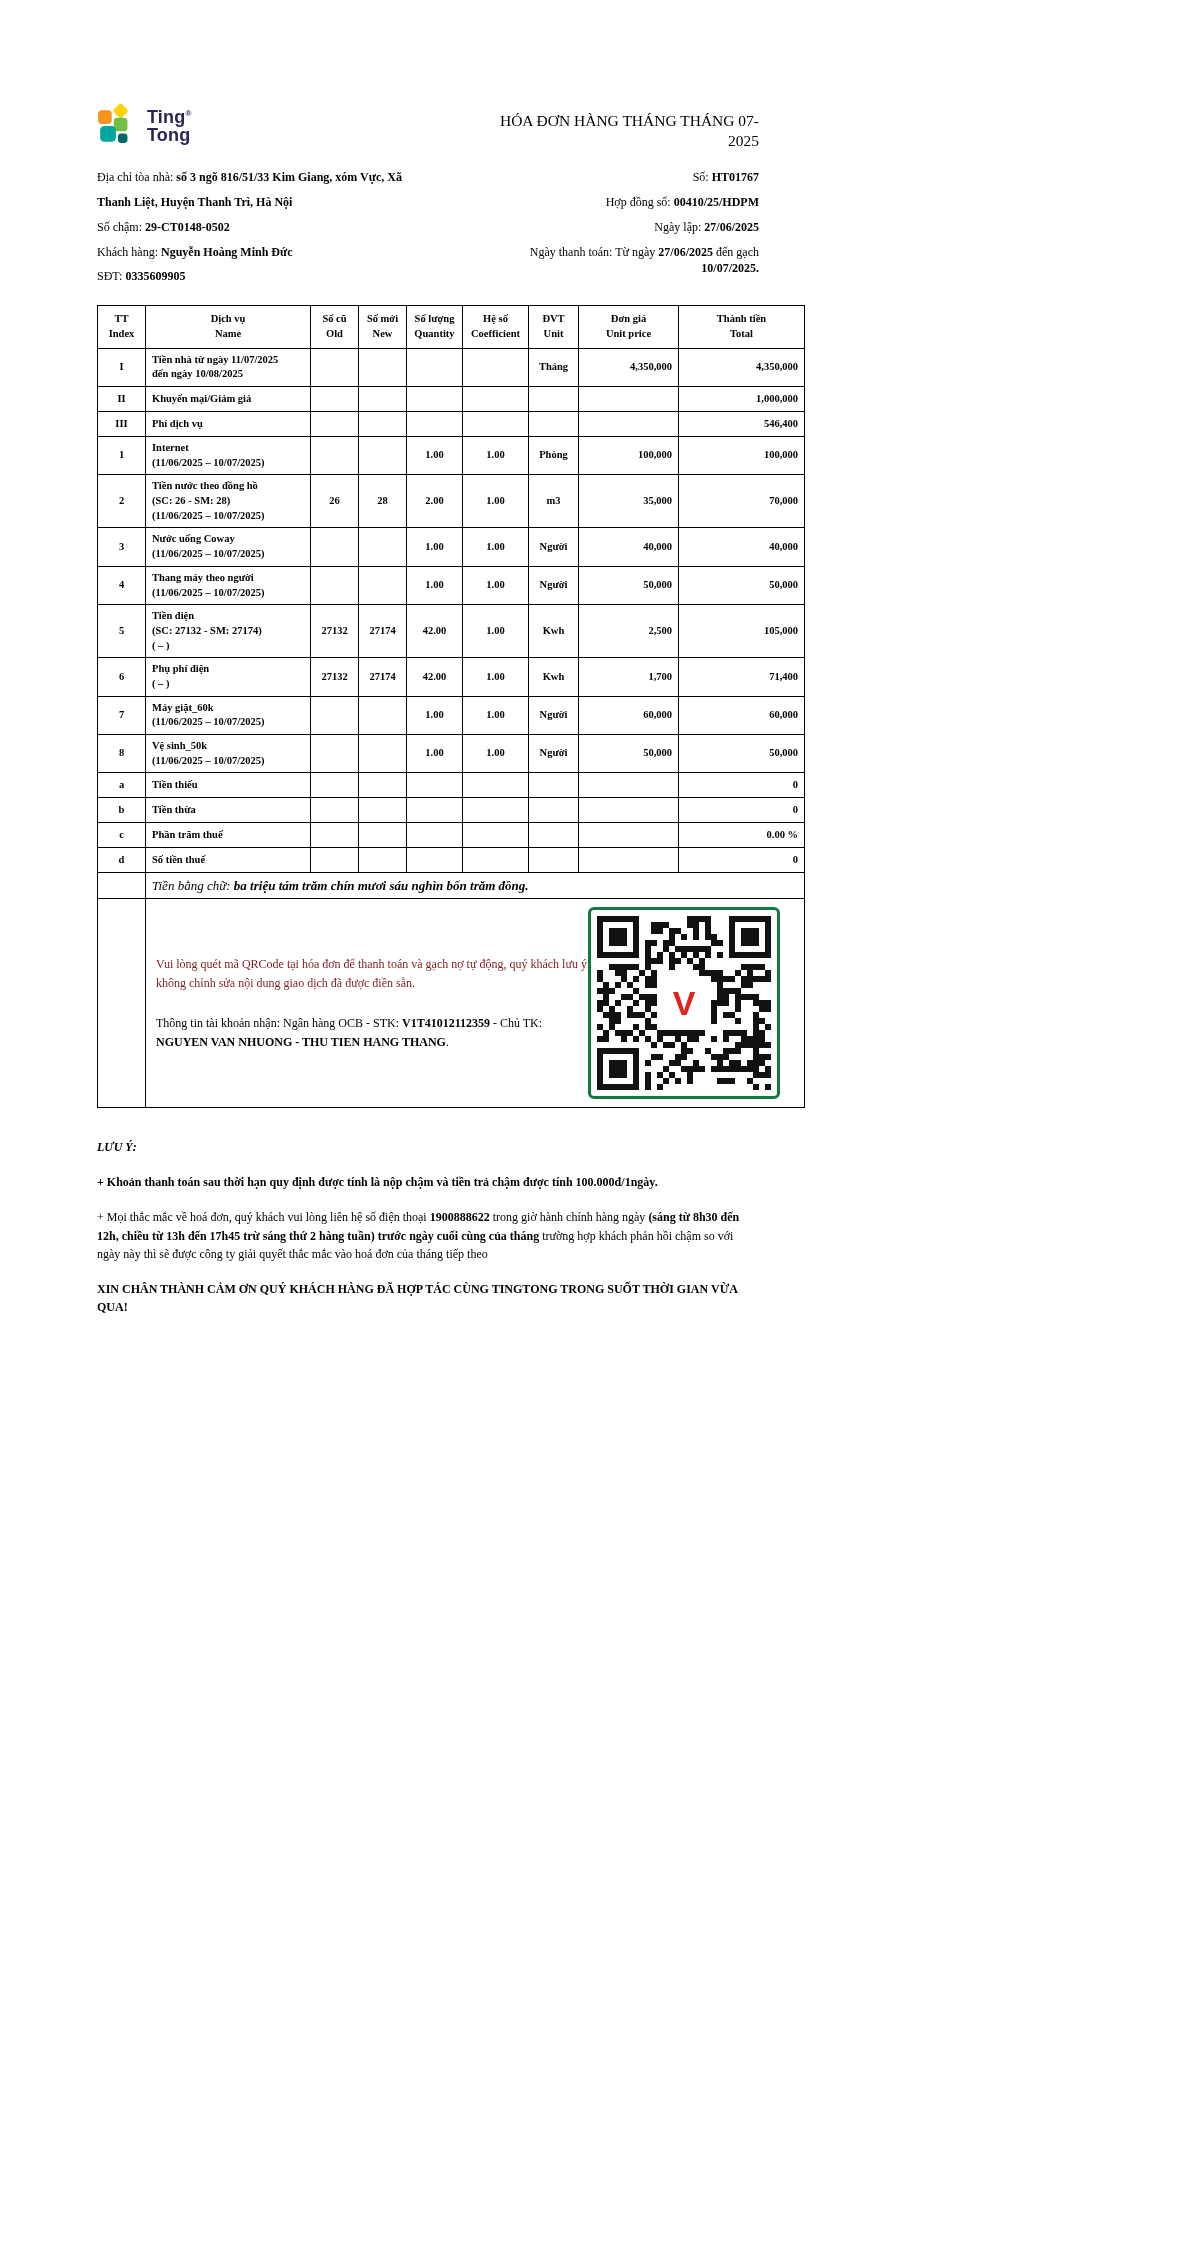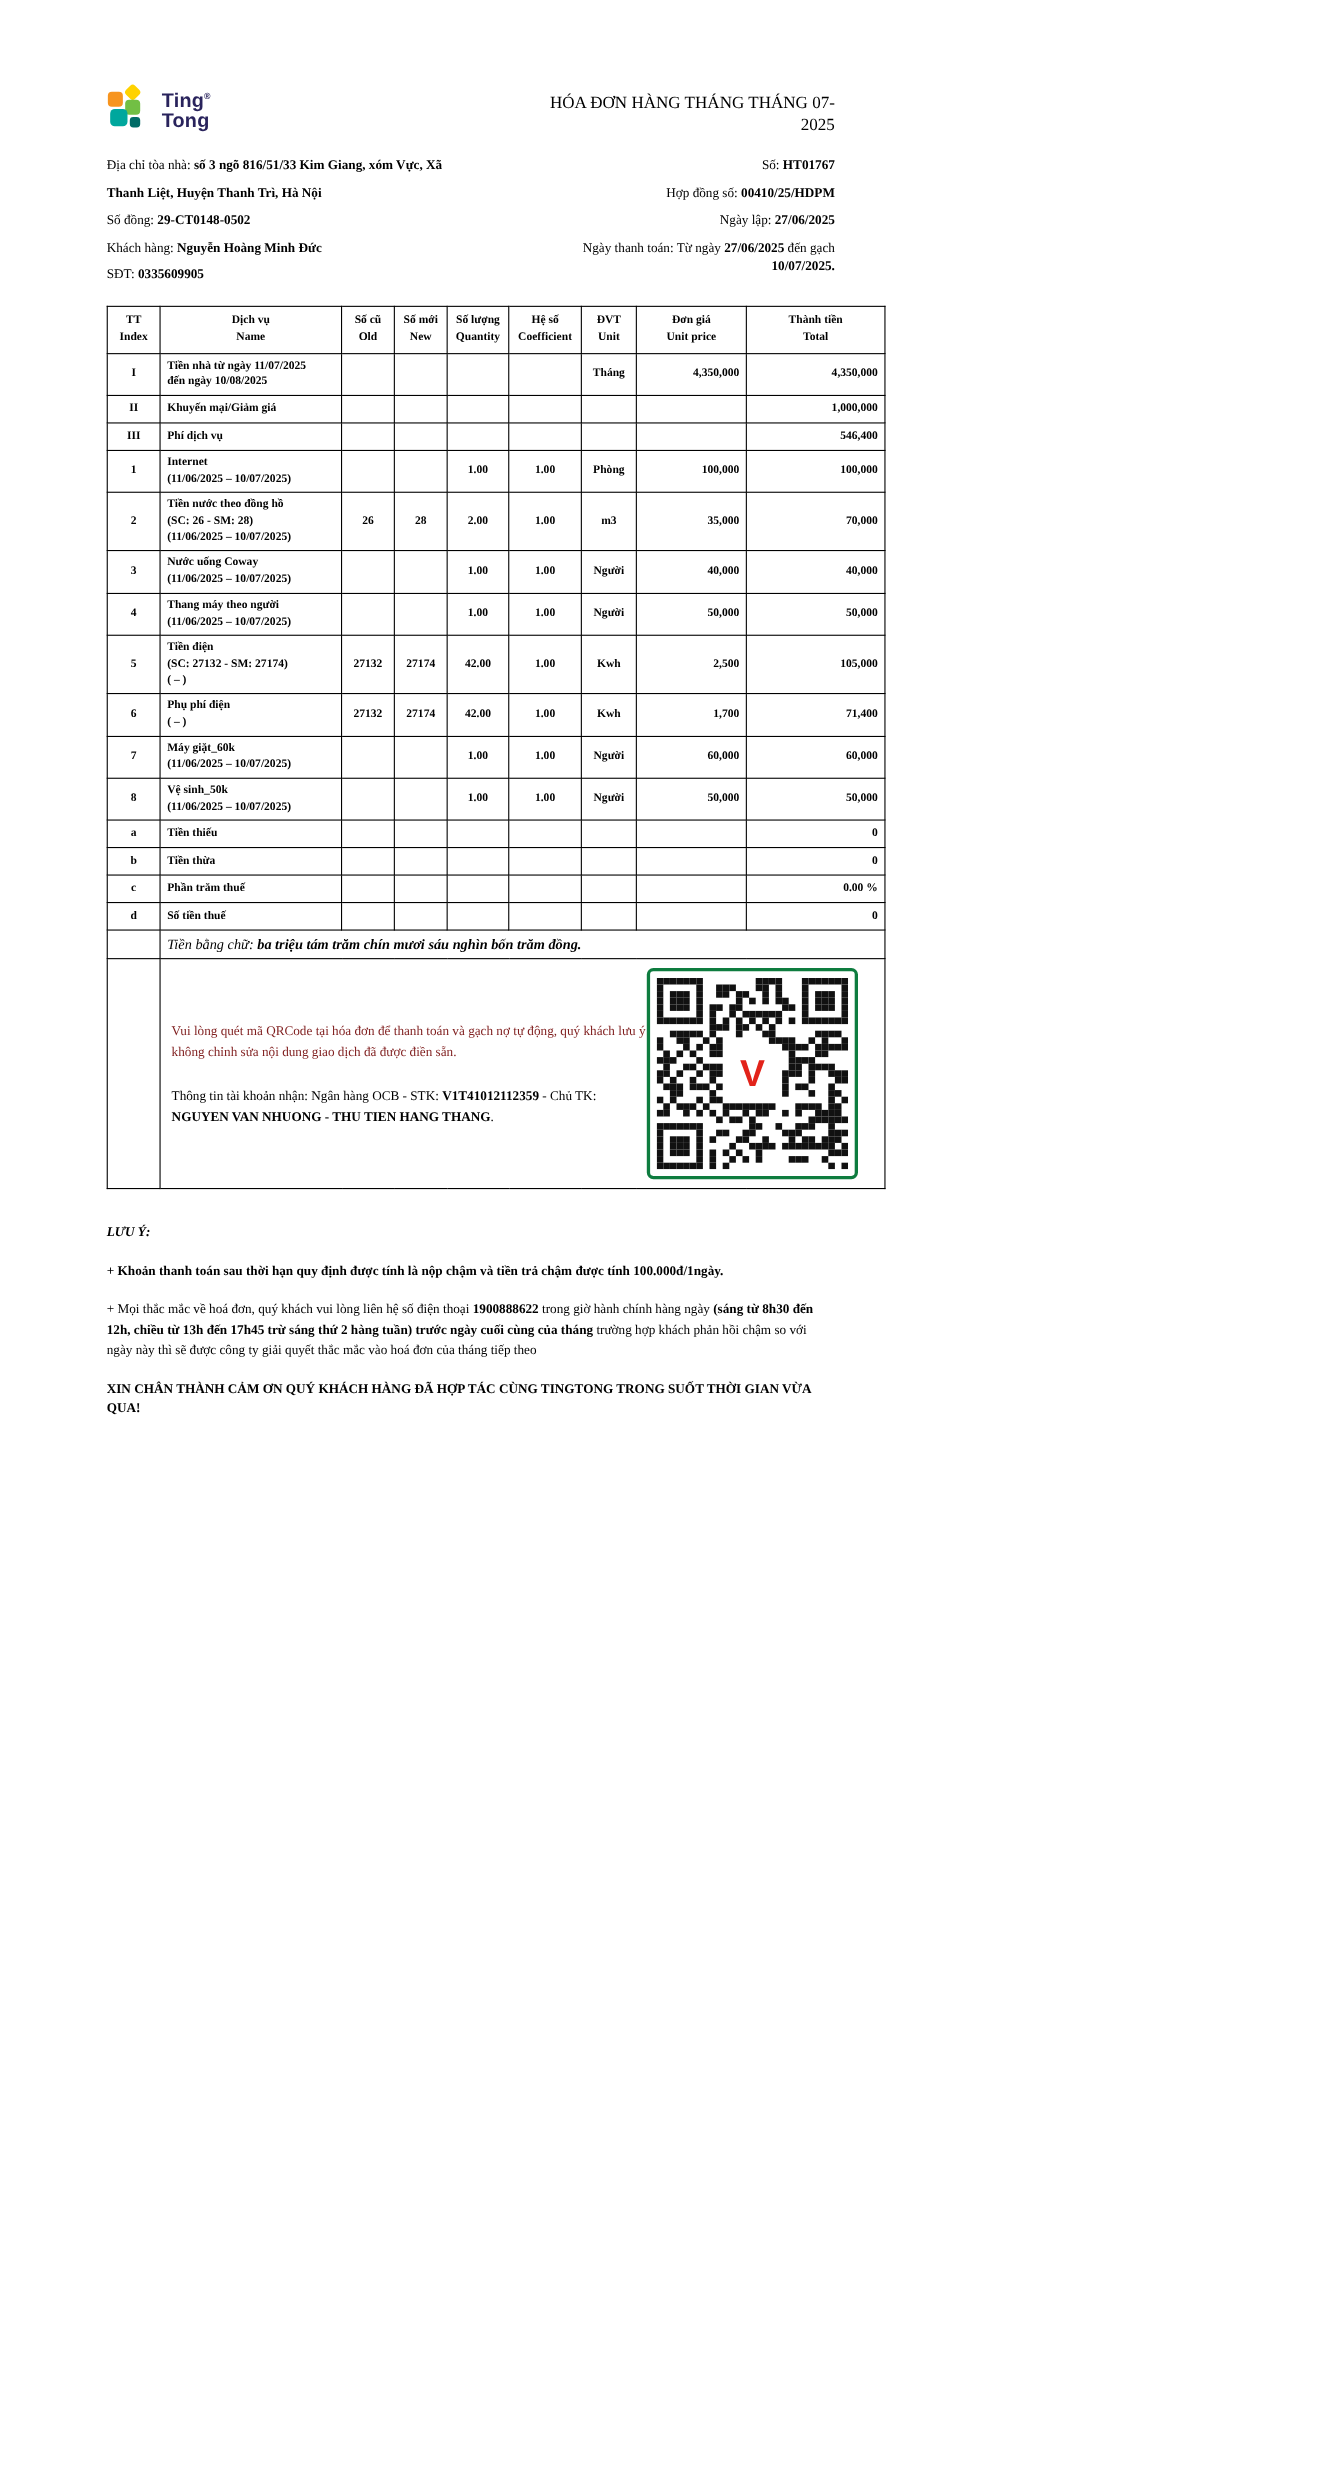--- a/index.html
+++ b/index.html
@@ -1,21 +1,21 @@
 <!DOCTYPE html>
 <html><head>
 <meta charset="utf-8">
 <style>
   * { box-sizing: border-box; }
   html,body { margin:0; padding:0; }
   body {
     width:1200px; height:2259px; background:#ffffff; position:relative;
     font-family:"Liberation Serif","DejaVu Serif",serif; color:#000;
   }
-  .content { position:absolute; left:97px; top:76px; width:707px; }
+  .content { position:absolute; left:97px; top:103px; width:707px; }
 
   
   .header-row { display:flex; justify-content:space-between; align-items:flex-start; }
   .logo { display:flex; align-items:center; gap:8px; }
   .logo-text { font-family:"Liberation Sans","DejaVu Sans",sans-serif; font-weight:bold;
     color:#29235C; font-size:18px; line-height:1.0; letter-spacing:0.2px; }
   .logo-text sup { font-size:8px; }
   .doc-title { white-space:pre-line; text-align:right; font-weight:normal; font-size:15.5px;
     line-height:1.3; margin:8px 45px 0 0; }
 
@@ -76,21 +76,21 @@
       </span>
     </div>
     <div class="doc-title">HÓA ĐƠN HÀNG THÁNG THÁNG 07-
 2025</div>
   </div>
 
   <div class="info">
     <div class="info-left">
       <div class="info-line"><span>Địa chỉ tòa nhà: </span><b>số 3 ngõ 816/51/33 Kim Giang, xóm Vực, Xã</b></div>
       <div class="info-line"><b>Thanh Liệt, Huyện Thanh Trì, Hà Nội</b></div>
-      <div class="info-line"><span>Số đồng: </span><b>29-CT0148-0502</b></div>
+      <div class="info-line"><span>Số chậm: </span><b>29-CT0148-0502</b></div>
       <div class="info-line"><span>Khách hàng: </span><b>Nguyễn Hoàng Minh Đức</b></div>
       <div class="info-line"><span>SĐT: </span><b>0335609905</b></div>
     </div>
     <div class="info-right">
       <div class="info-line"><span>Số: </span><b>HT01767</b></div>
       <div class="info-line"><span>Hợp đồng số: </span><b>00410/25/HDPM</b></div>
       <div class="info-line"><span>Ngày lập: </span><b>27/06/2025</b></div>
       <div class="info-line"><span>Ngày thanh toán: Từ ngày </span><b>27/06/2025</b><span> đến gạch </span><b>10/07/2025.</b></div>
     </div>
   </div>

